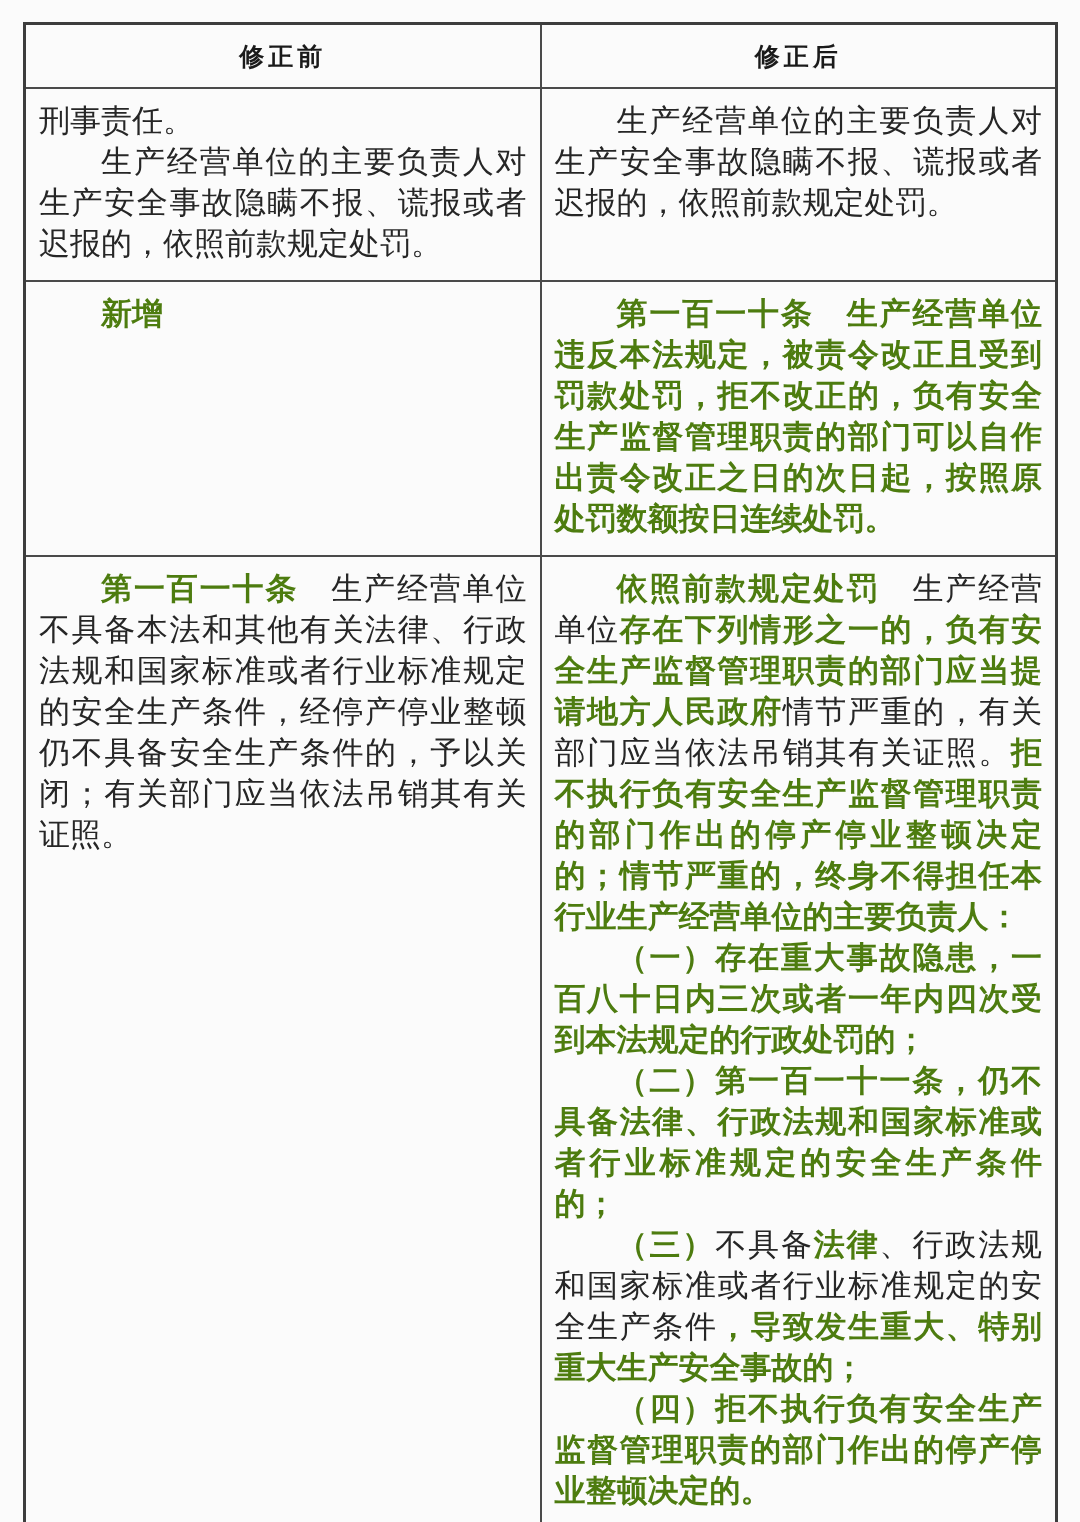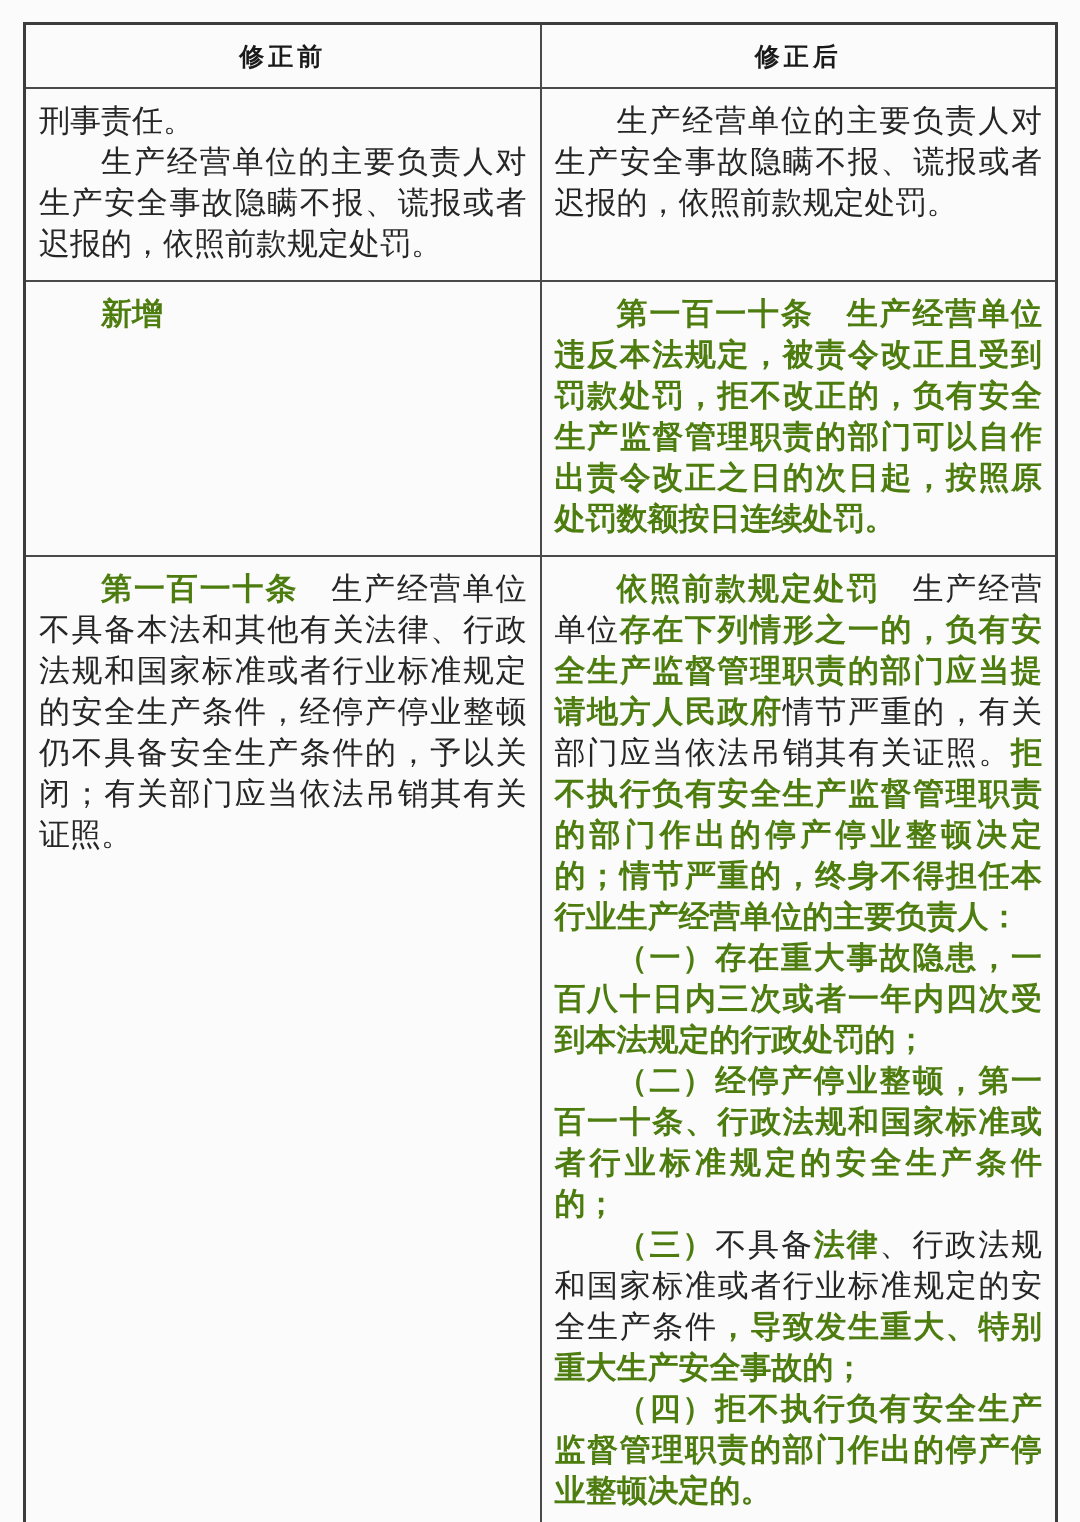--- a/index.html
+++ b/index.html
@@ -96,20 +96,20 @@
             <p class="indent"><span class="b">第一百一十条　生产经营单位违反本法规定，被责令改正且受到罚款处罚，拒不改正的，负有安全生产监督管理职责的部门可以自作出责令改正之日的次日起，按照原处罚数额按日连续处罚。</span></p>
           </td>
         </tr>
         <tr>
           <td>
             <p class="indent"><span class="b">第一百一十条</span><span class="r">　生产经营单位不具备本法和其他有关法律、行政法规和国家标准或者行业标准规定的安全生产条件，经停产停业整顿仍不具备安全生产条件的，予以关闭；有关部门应当依法吊销其有关证照。</span></p>
           </td>
           <td>
             <p class="indent"><span class="b">依照前款规定处罚</span><span class="r">　生产经营单位</span><span class="b">存在下列情形之一的，负有安全生产监督管理职责的部门应当提请地方人民政府</span><span class="r">情节严重的，有关部门应当依法吊销其有关证照。</span><span class="b">拒不执行负有安全生产监督管理职责的部门作出的停产停业整顿决定的；情节严重的，终身不得担任本行业生产经营单位的主要负责人：</span></p>
             <p class="indent"><span class="b">（一）存在重大事故隐患，一百八十日内三次或者一年内四次受到本法规定的行政处罚的；</span></p>
-            <p class="indent"><span class="b">（二）经停产停业整顿，第一百一十条、行政法规和国家标准或者行业标准规定的安全生产条件的；</span></p>
+            <p class="indent"><span class="b">（二）第一百一十一条，仍不具备法律、行政法规和国家标准或者行业标准规定的安全生产条件的；</span></p>
             <p class="indent"><span class="b">（三）</span><span class="r">不具备</span><span class="b">法律</span><span class="r">、行政法规和国家标准或者行业标准规定的安全生产条件</span><span class="b">，导致发生重大、特别重大生产安全事故的；</span></p>
             <p class="indent"><span class="b">（四）拒不执行负有安全生产监督管理职责的部门作出的停产停业整顿决定的。</span></p>
           </td>
         </tr>
       </tbody>
   </table>
 </div>
 
 </body></html>

